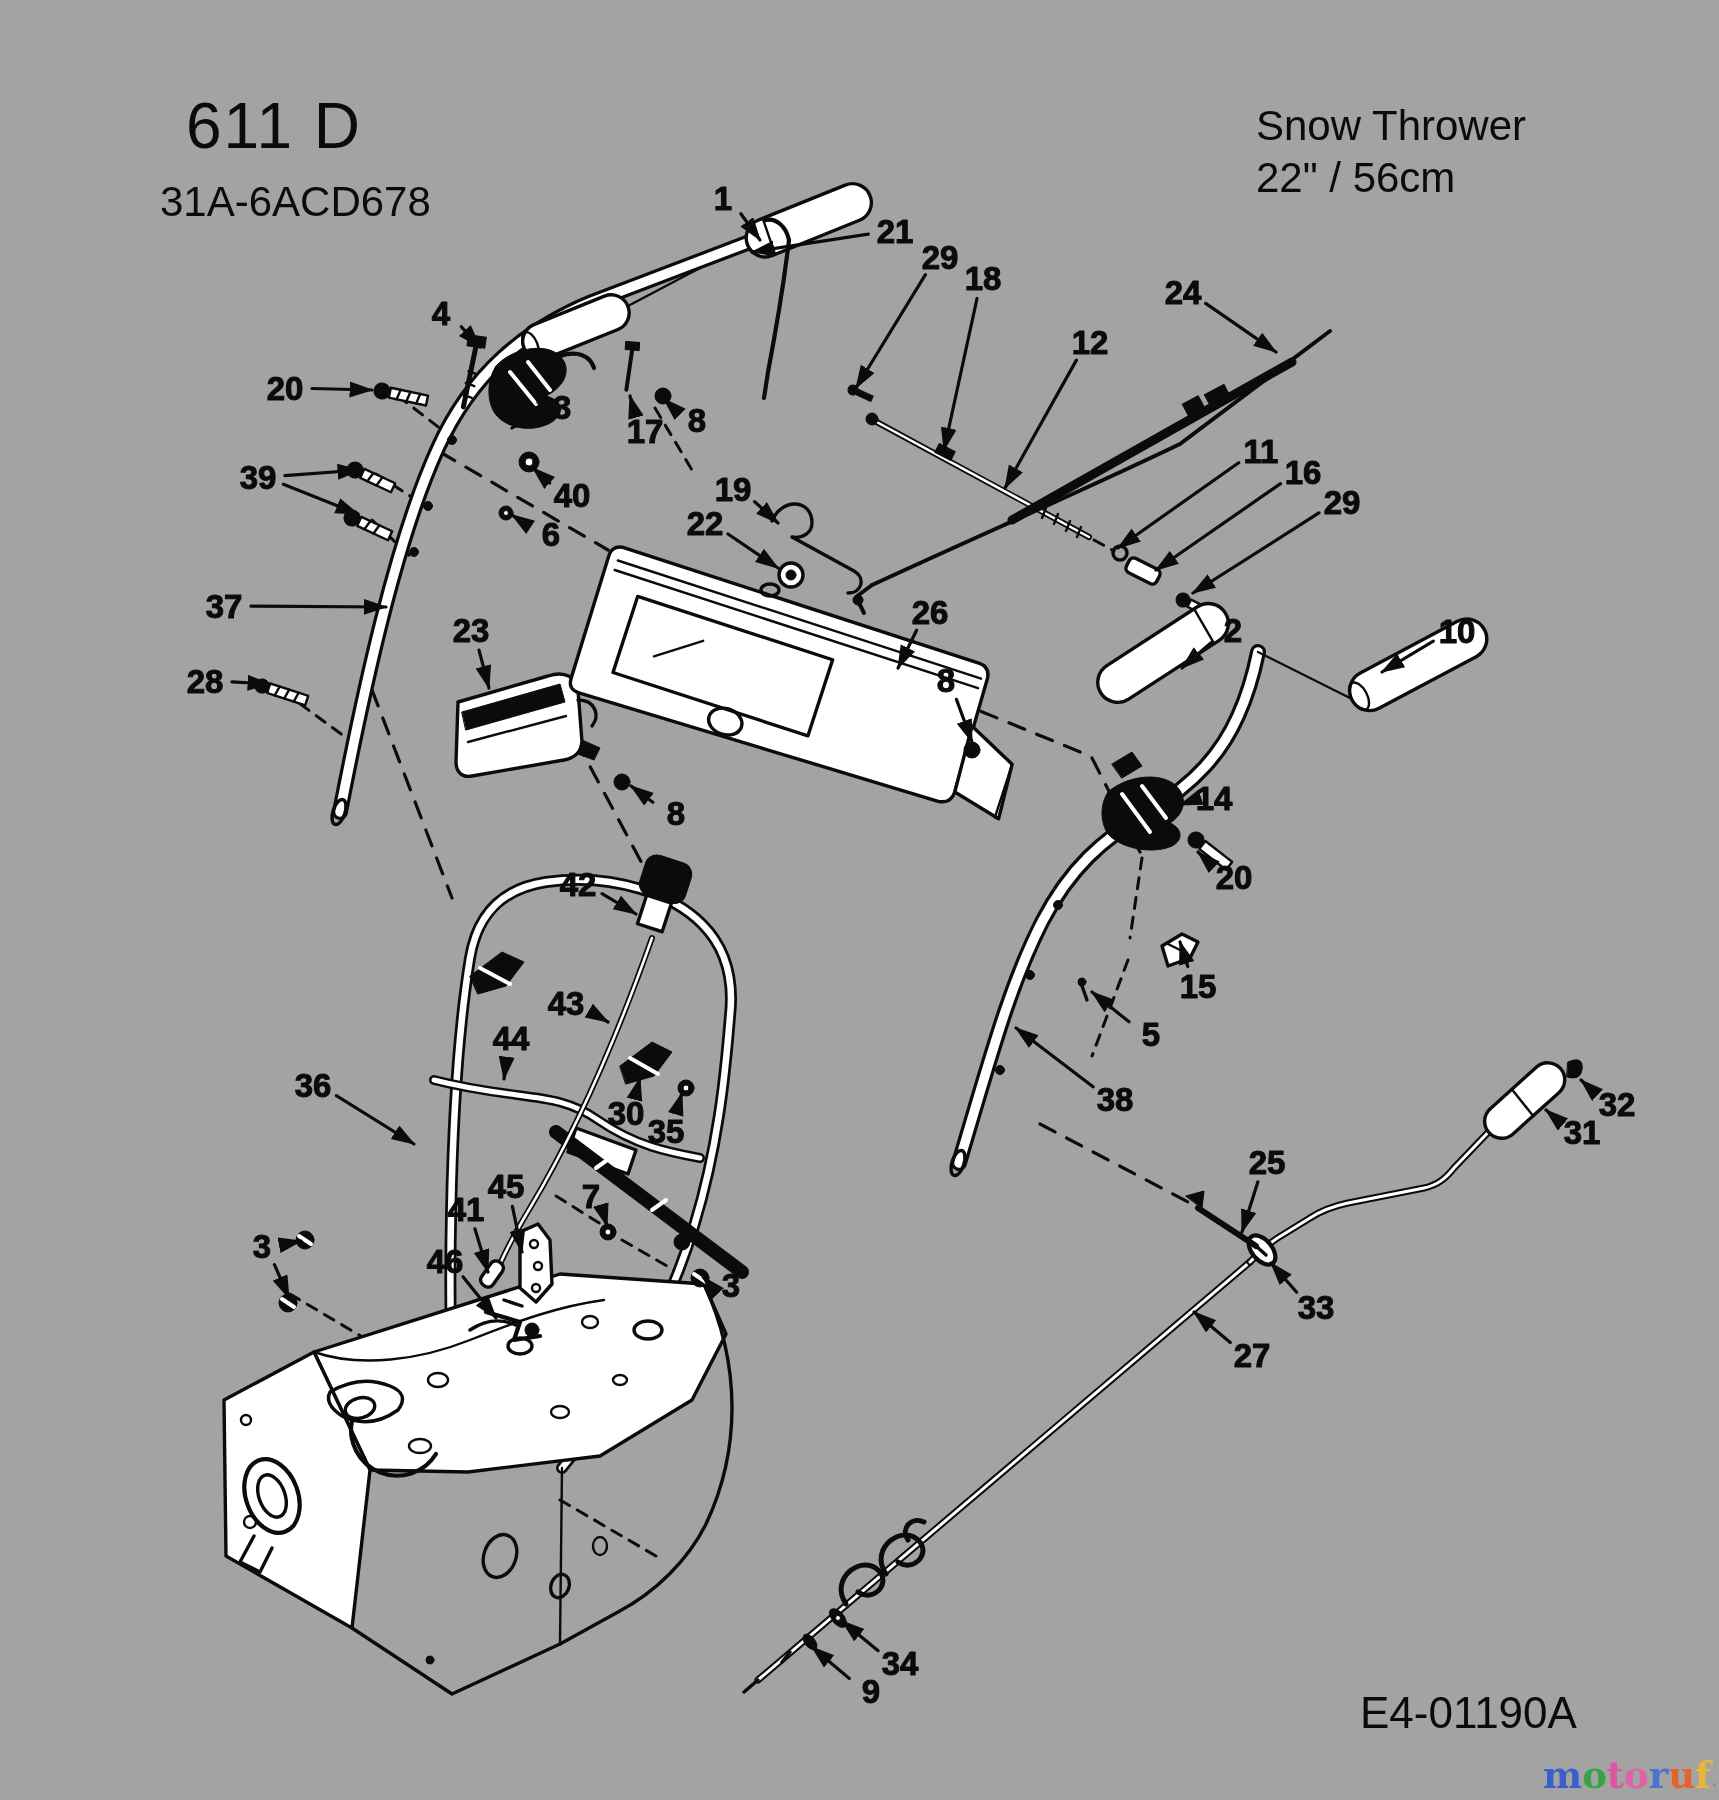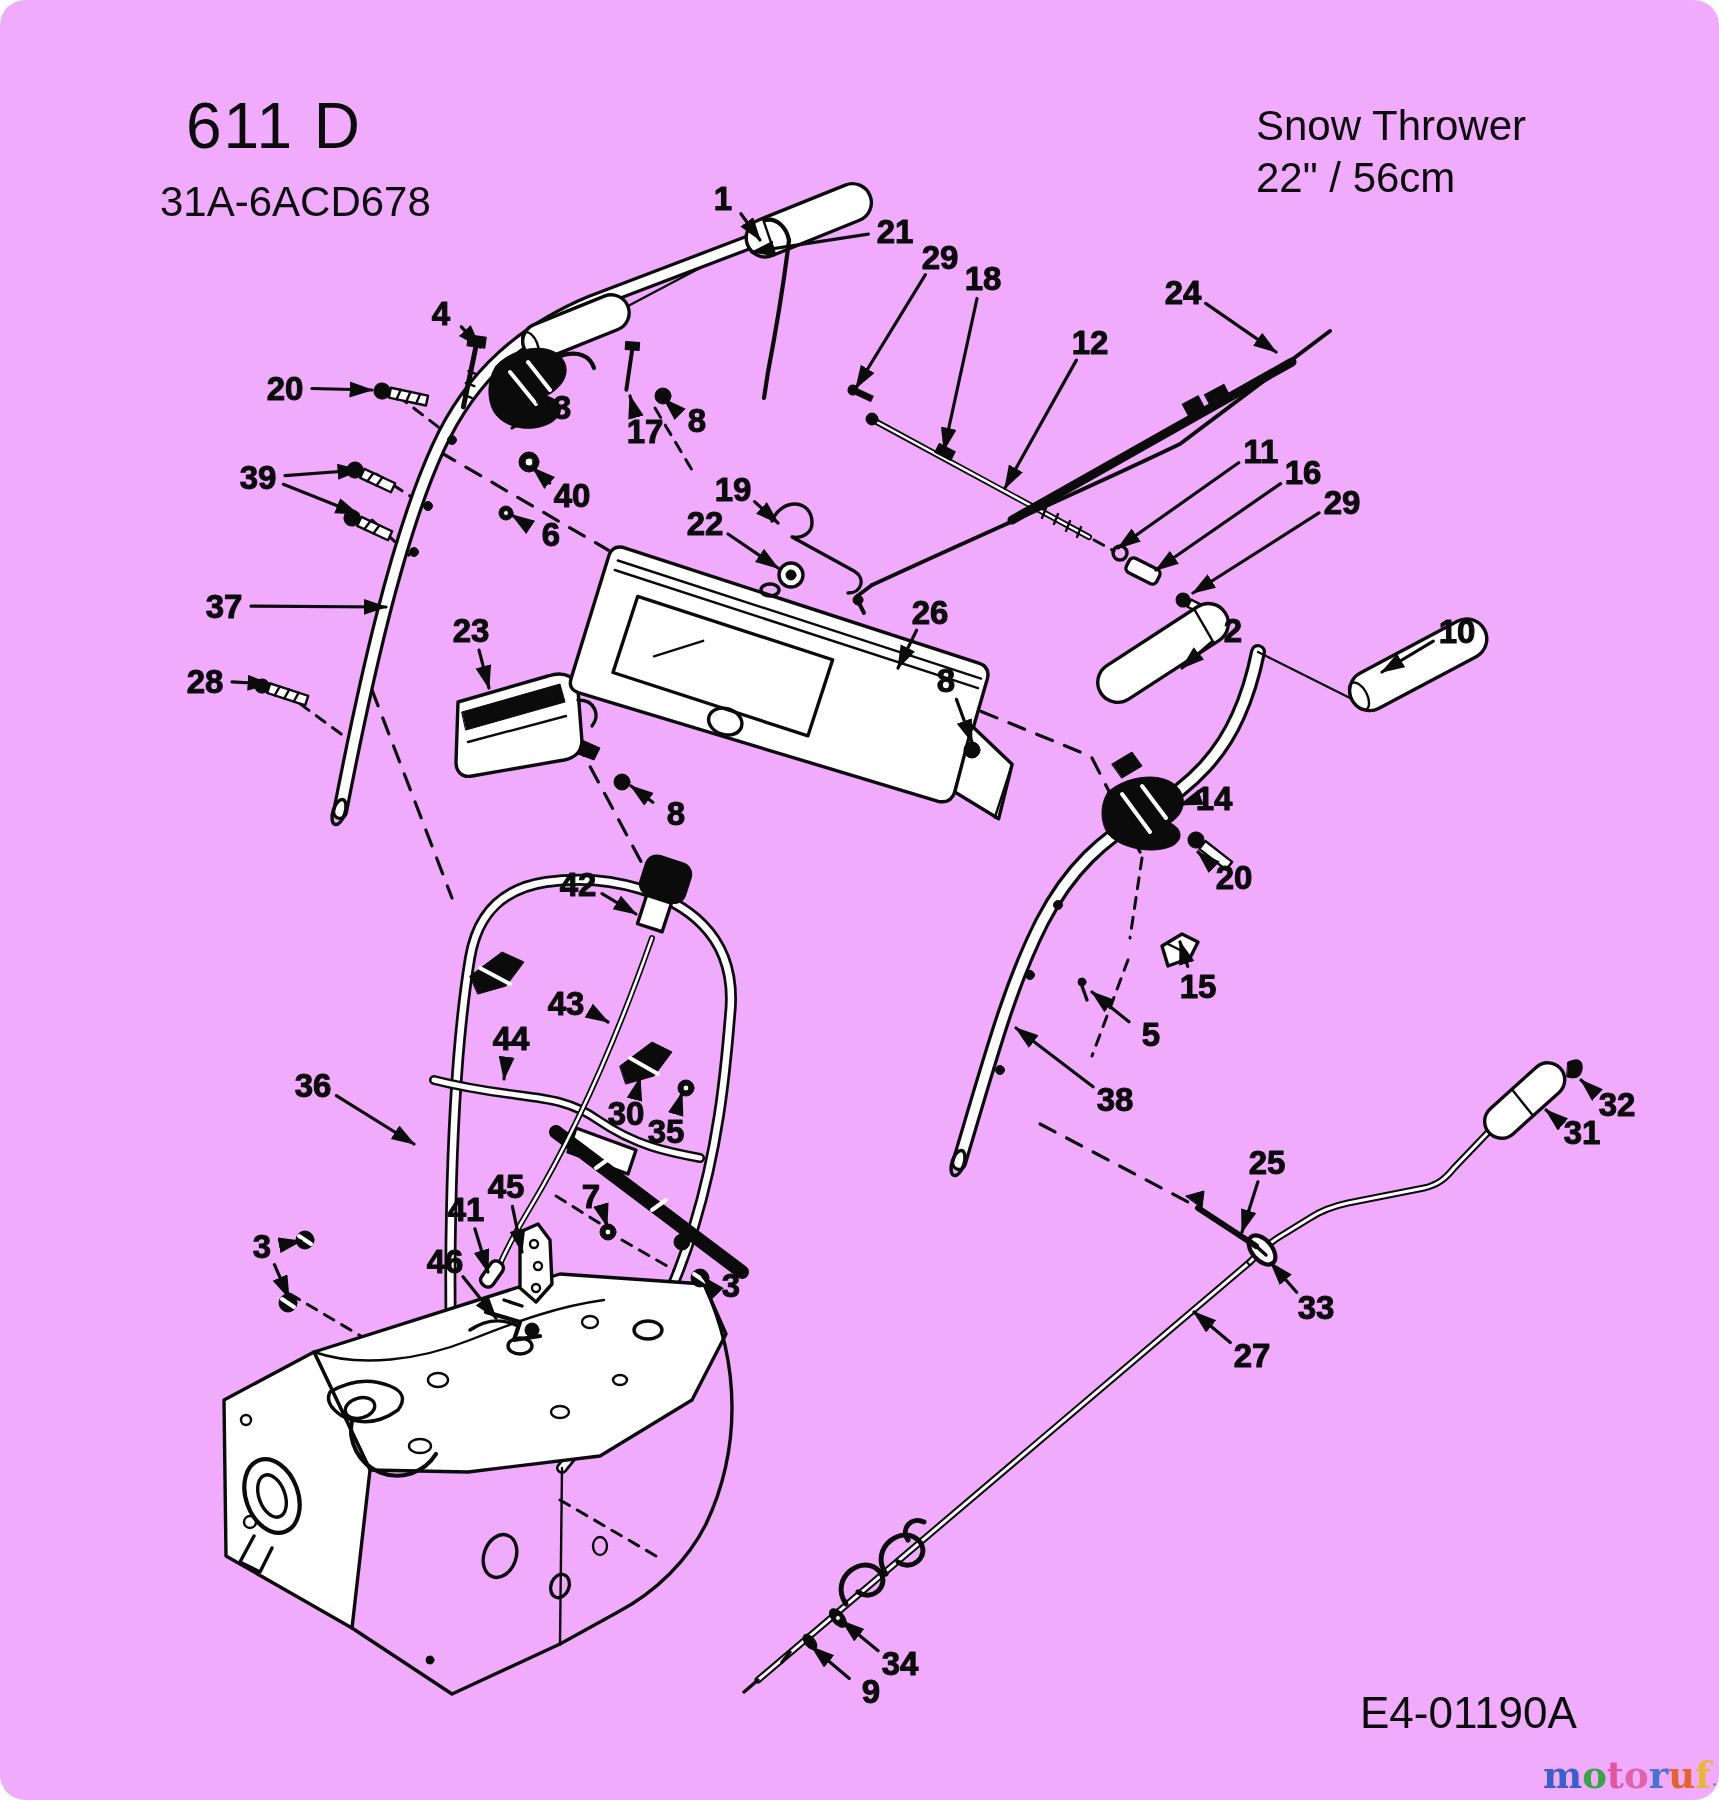--- a/index.html
+++ b/index.html
@@ -1,17 +1,17 @@
 <!DOCTYPE html>
 <html><head>
 <meta charset="utf-8">
 <style>
   html,body{margin:0;padding:0;background:#ffffff;}
-  #page{position:relative;width:1719px;height:1800px;background:#f0abfc;overflow:hidden;
-        font-family:"Liberation Sans",sans-serif;border-radius:25px;}
+  #page{position:relative;width:1719px;height:1800px;background:#a3a3a3;overflow:hidden;
+        font-family:"Liberation Sans",sans-serif;}
   svg text{font-family:"Liberation Sans",sans-serif;fill:#0b0b0b;}
   .t-model{font-size:64px;letter-spacing:2px;}
   .t-code{font-size:42px;}
   .t-prod{font-size:42px;}
   .t-foot{font-size:44px;}
   .callout{font-size:33px;font-weight:700;text-anchor:middle;dominant-baseline:central;}
   .leader{stroke:#0b0b0b;stroke-width:3.2;fill:none;}
   .art{stroke:#0b0b0b;fill:none;stroke-linecap:round;stroke-linejoin:round;}
   .o2{stroke-width:2.4;} .o3{stroke-width:3.4;} .o4{stroke-width:4.2;}
   .tube{stroke-width:16;} .tubeW{stroke:#fff;stroke-width:9.5;}

